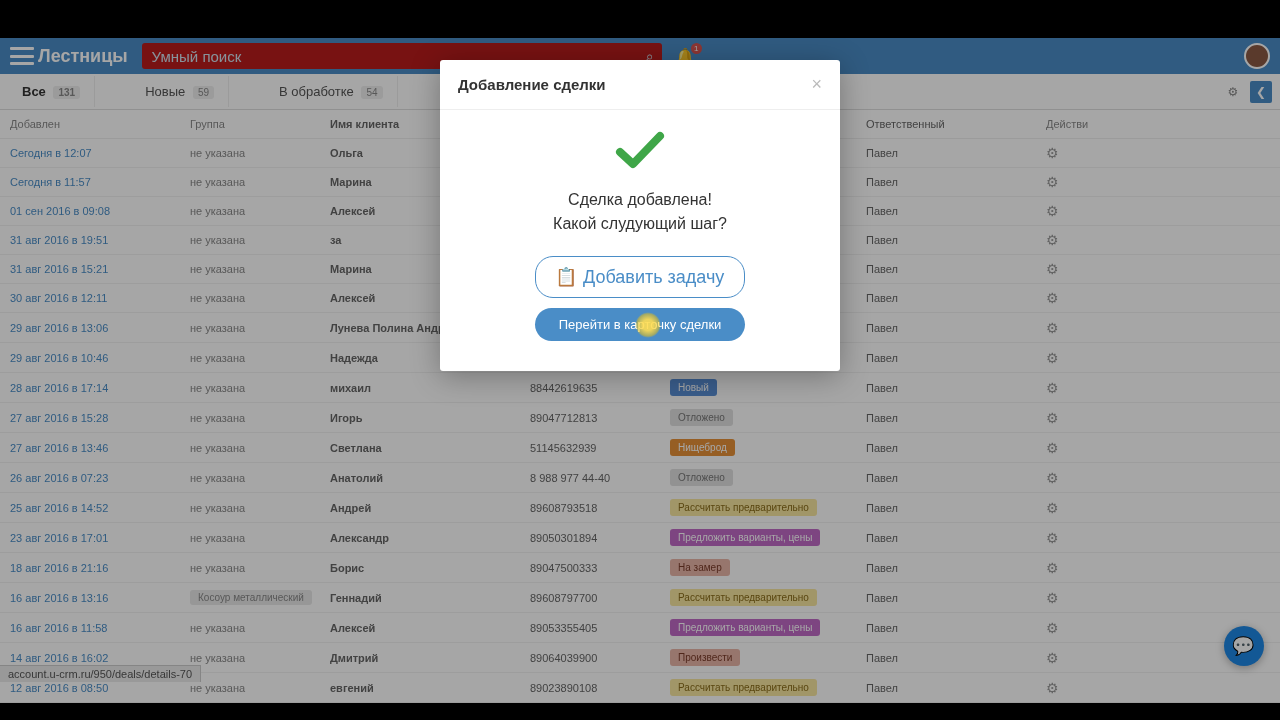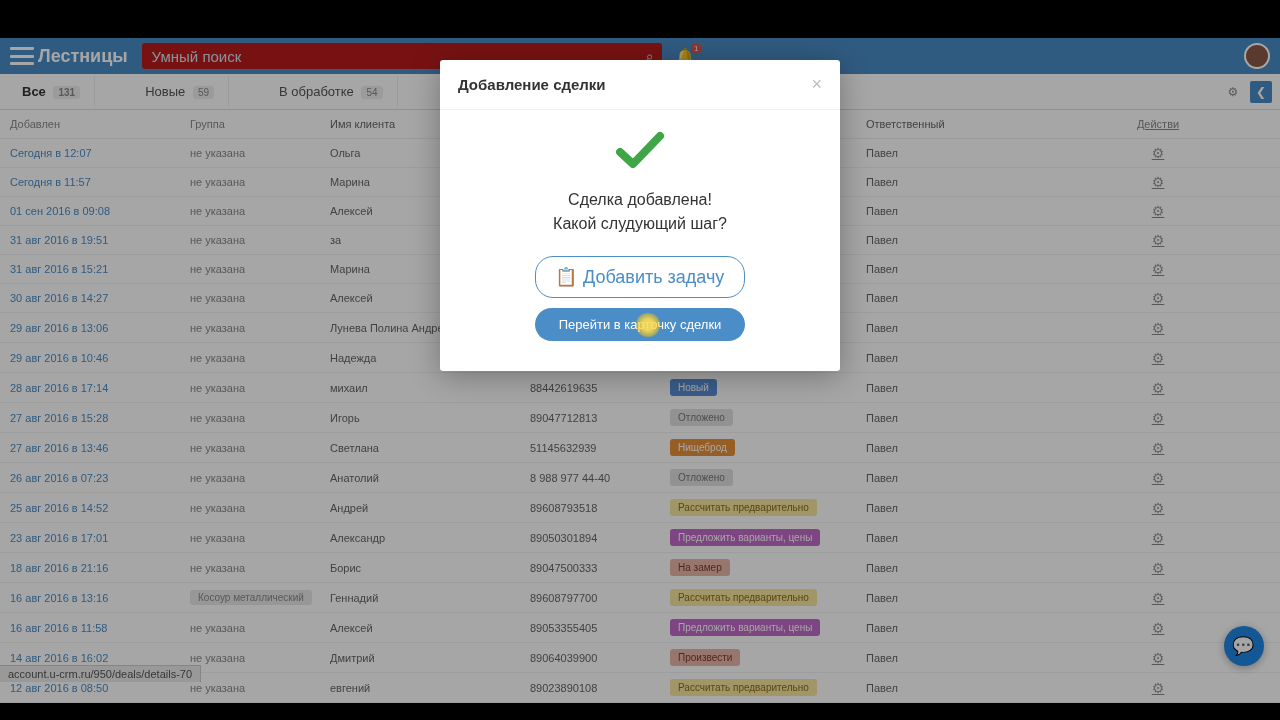--- a/index.html
+++ b/index.html
@@ -21,25 +21,25 @@
 .tab.active { font-weight: bold; color: #333; }
 .tab-count { background: #eee; color: #888; font-size: 10px; padding: 1px 5px; border-radius: 3px; margin-left: 4px; }
 .tab-tools { margin-left: auto; display: flex; gap: 6px; }
 .tool-btn { width: 22px; height: 22px; background: #4a8dc7; color: #fff; border-radius: 2px; display: flex; align-items: center; justify-content: center; font-size: 12px; }
 .table { background: #fff; }
 .thead { display: flex; padding: 8px 10px; font-size: 11px; color: #888; border-bottom: 1px solid #eee; }
 .trow { display: flex; padding: 6px 10px; font-size: 11px; border-bottom: 1px solid #f2f2f2; align-items: center; min-height: 28px; }
 .c-date { width: 180px; color: #4a8dc7; }
 .thead .c-date { color: #888; }
 .c-group { width: 140px; color: #888; }
-.c-name { width: 200px; color: #666; }
+.c-name { width: 200px; color: #666; font-weight: bold; }
 .c-phone { width: 140px; color: #666; }
 .c-status { width: 196px; }
 .c-resp { width: 180px; color: #666; }
-.c-act { flex: 1; text-align: center; color: #888; text-decoration: underline; }
+.c-act { flex: 1; text-align: left; color: #888; }
 .group-chip { background: #e8e8e8; color: #888; padding: 2px 8px; border-radius: 3px; font-size: 10px; display: inline-block; }
 .status-chip { padding: 3px 8px; border-radius: 3px; font-size: 10px; display: inline-block; color: #fff; }
 .gear { color: #999; font-size: 14px; cursor: pointer; }
 .overlay { position: absolute; inset: 0; background: rgba(0,0,0,0.35); z-index: 10; }
 .modal { position: absolute; left: 50%; top: 60px; transform: translateX(-50%); width: 400px; background: #fff; border-radius: 3px; box-shadow: 0 5px 30px rgba(0,0,0,0.3); z-index: 20; }
 .modal-head { padding: 14px 18px; border-bottom: 1px solid #eee; display: flex; justify-content: space-between; align-items: center; gap: 32px; }
 .modal-title { font-size: 15px; font-weight: bold; color: #333; }
 .modal-close { color: #bbb; font-size: 18px; cursor: pointer; }
 .modal-body { padding: 20px 30px 30px; text-align: center; }
 .check { width: 50px; height: 40px; margin: 0 auto 14px; }
@@ -133,21 +133,21 @@
         <div class="trow">
           <div class="c-date">31 авг 2016 в 15:21</div>
           <div class="c-group">не указана</div>
           <div class="c-name">Марина</div>
           <div class="c-phone"></div>
           <div class="c-status"></div>
           <div class="c-resp">Павел</div>
           <div class="c-act"><span class="gear">⚙</span></div>
         </div>
         <div class="trow">
-          <div class="c-date">30 авг 2016 в 14:27</div>
+          <div class="c-date">30 авг 2016 в 12:11</div>
           <div class="c-group">не указана</div>
           <div class="c-name">Алексей</div>
           <div class="c-phone"></div>
           <div class="c-status"></div>
           <div class="c-resp">Павел</div>
           <div class="c-act"><span class="gear">⚙</span></div>
         </div>
         <div class="trow">
           <div class="c-date">29 авг 2016 в 13:06</div>
           <div class="c-group">не указана</div>

